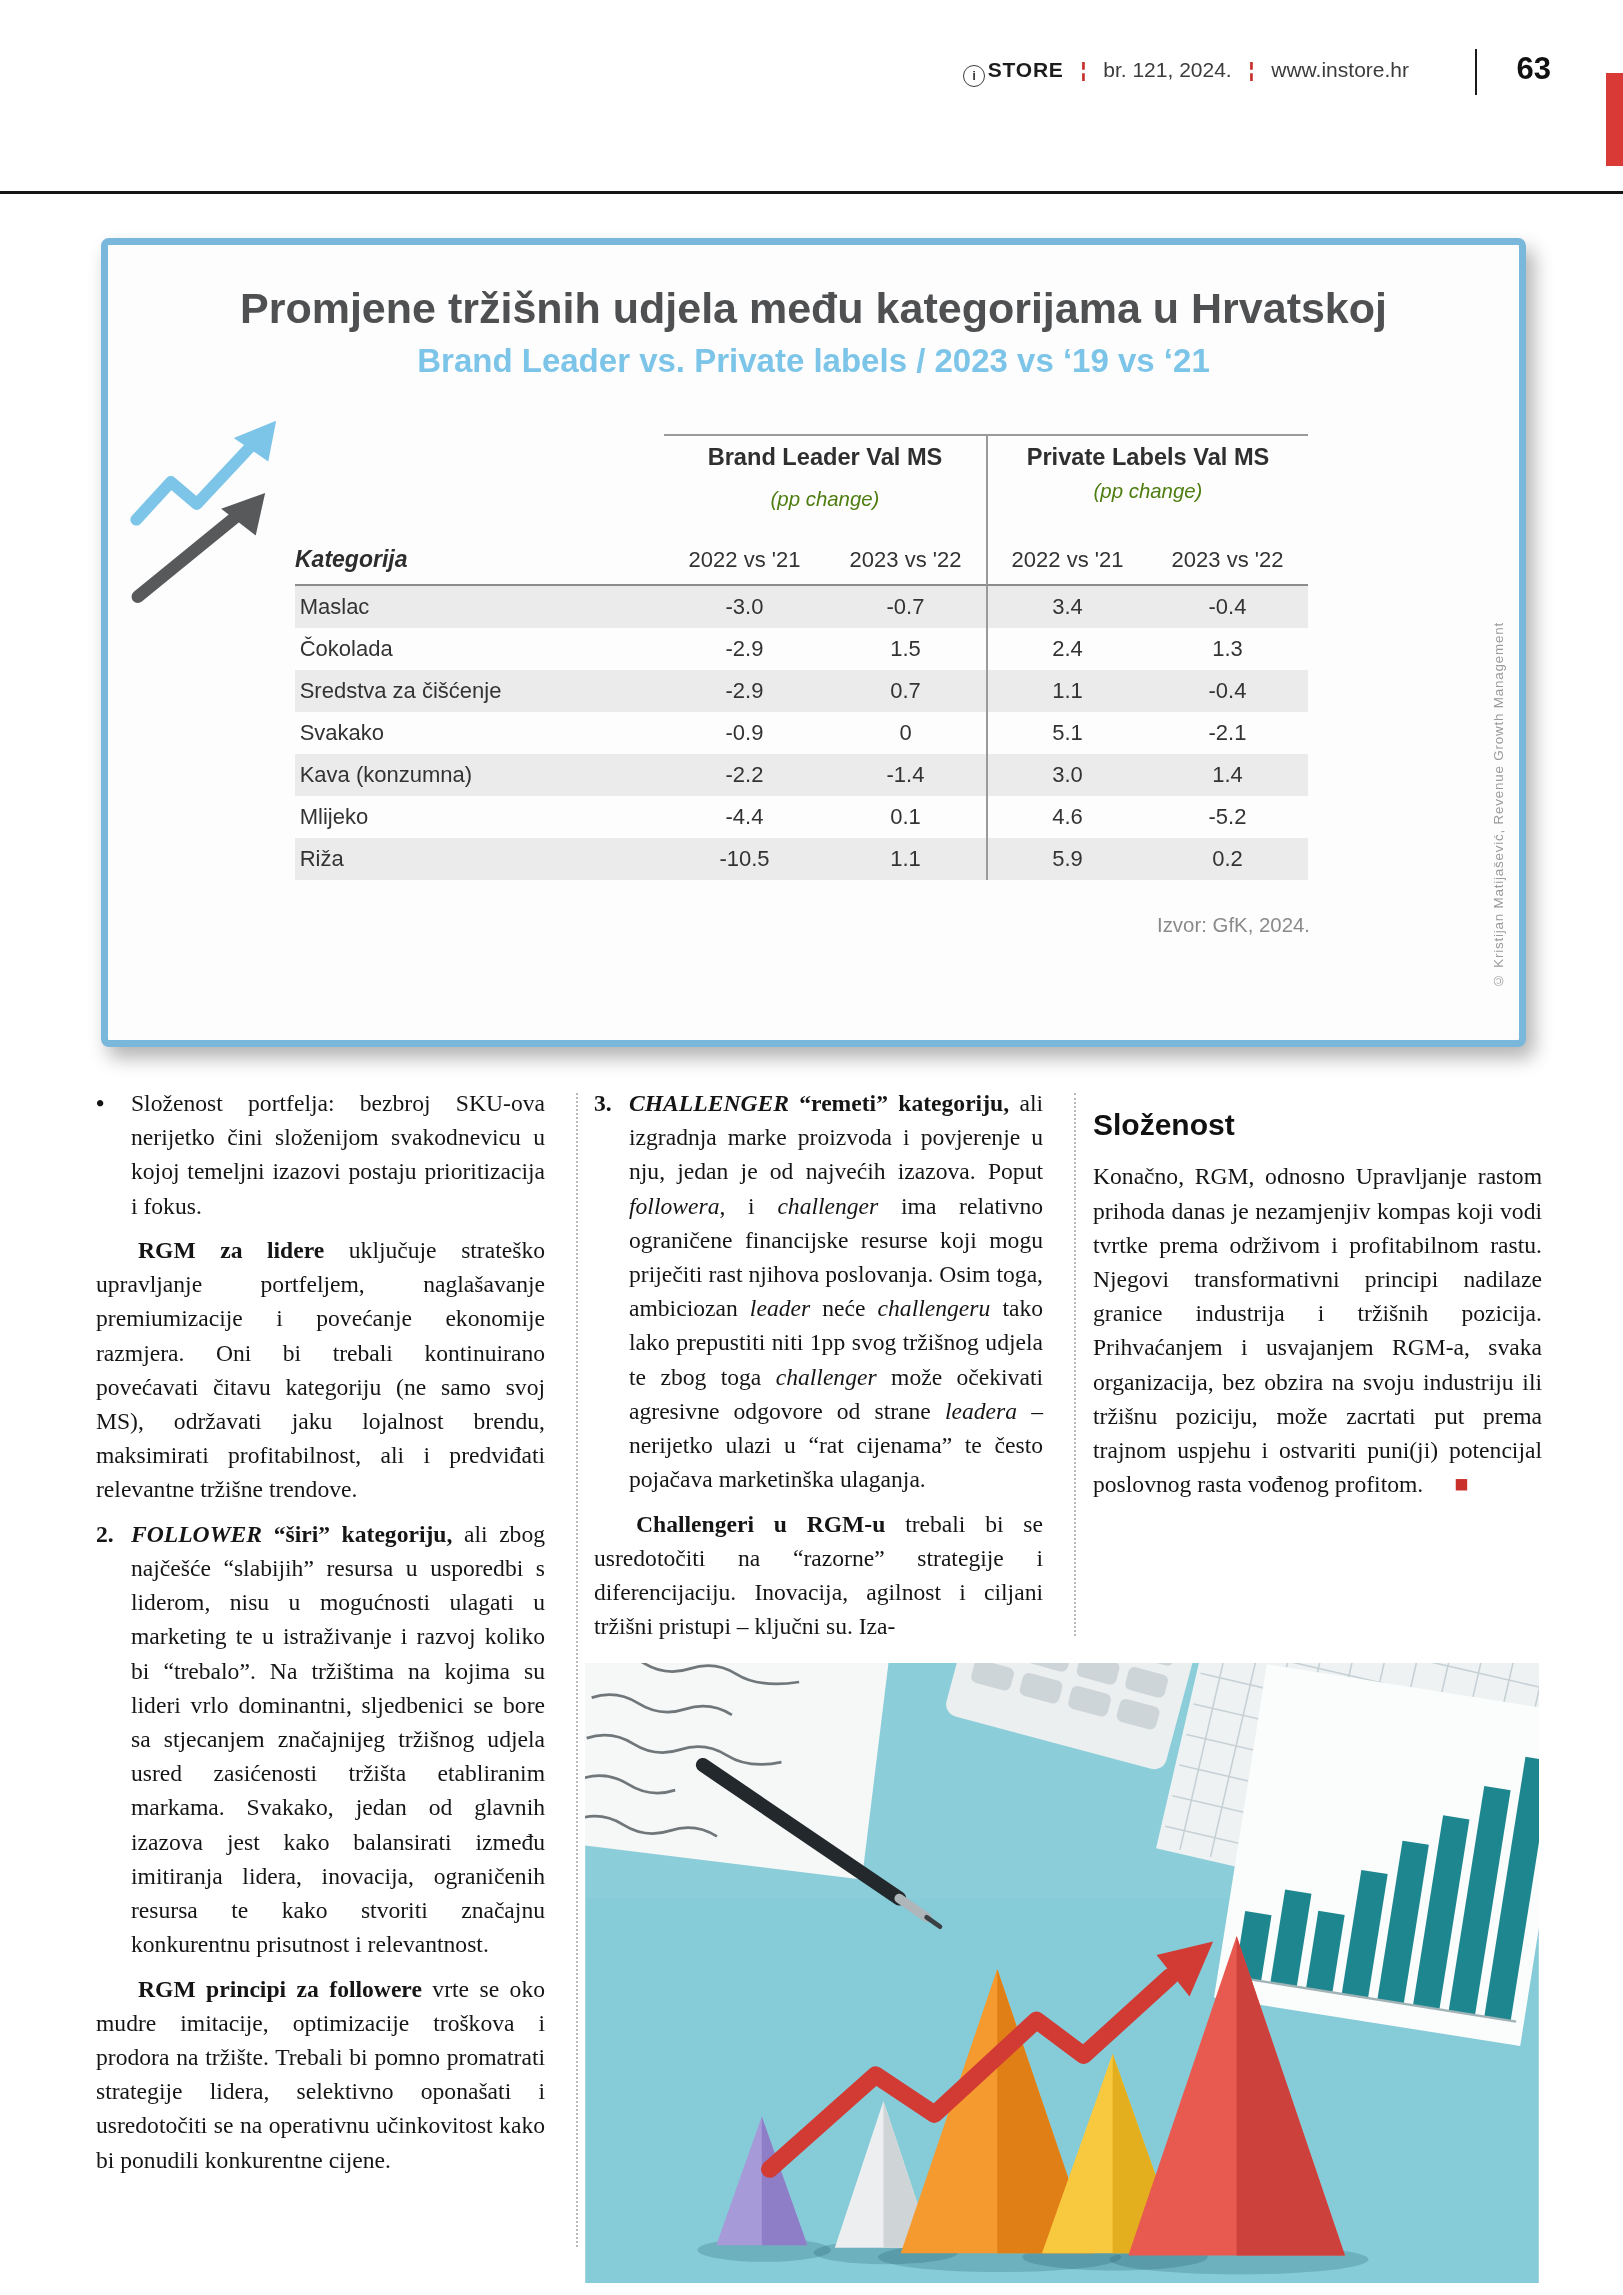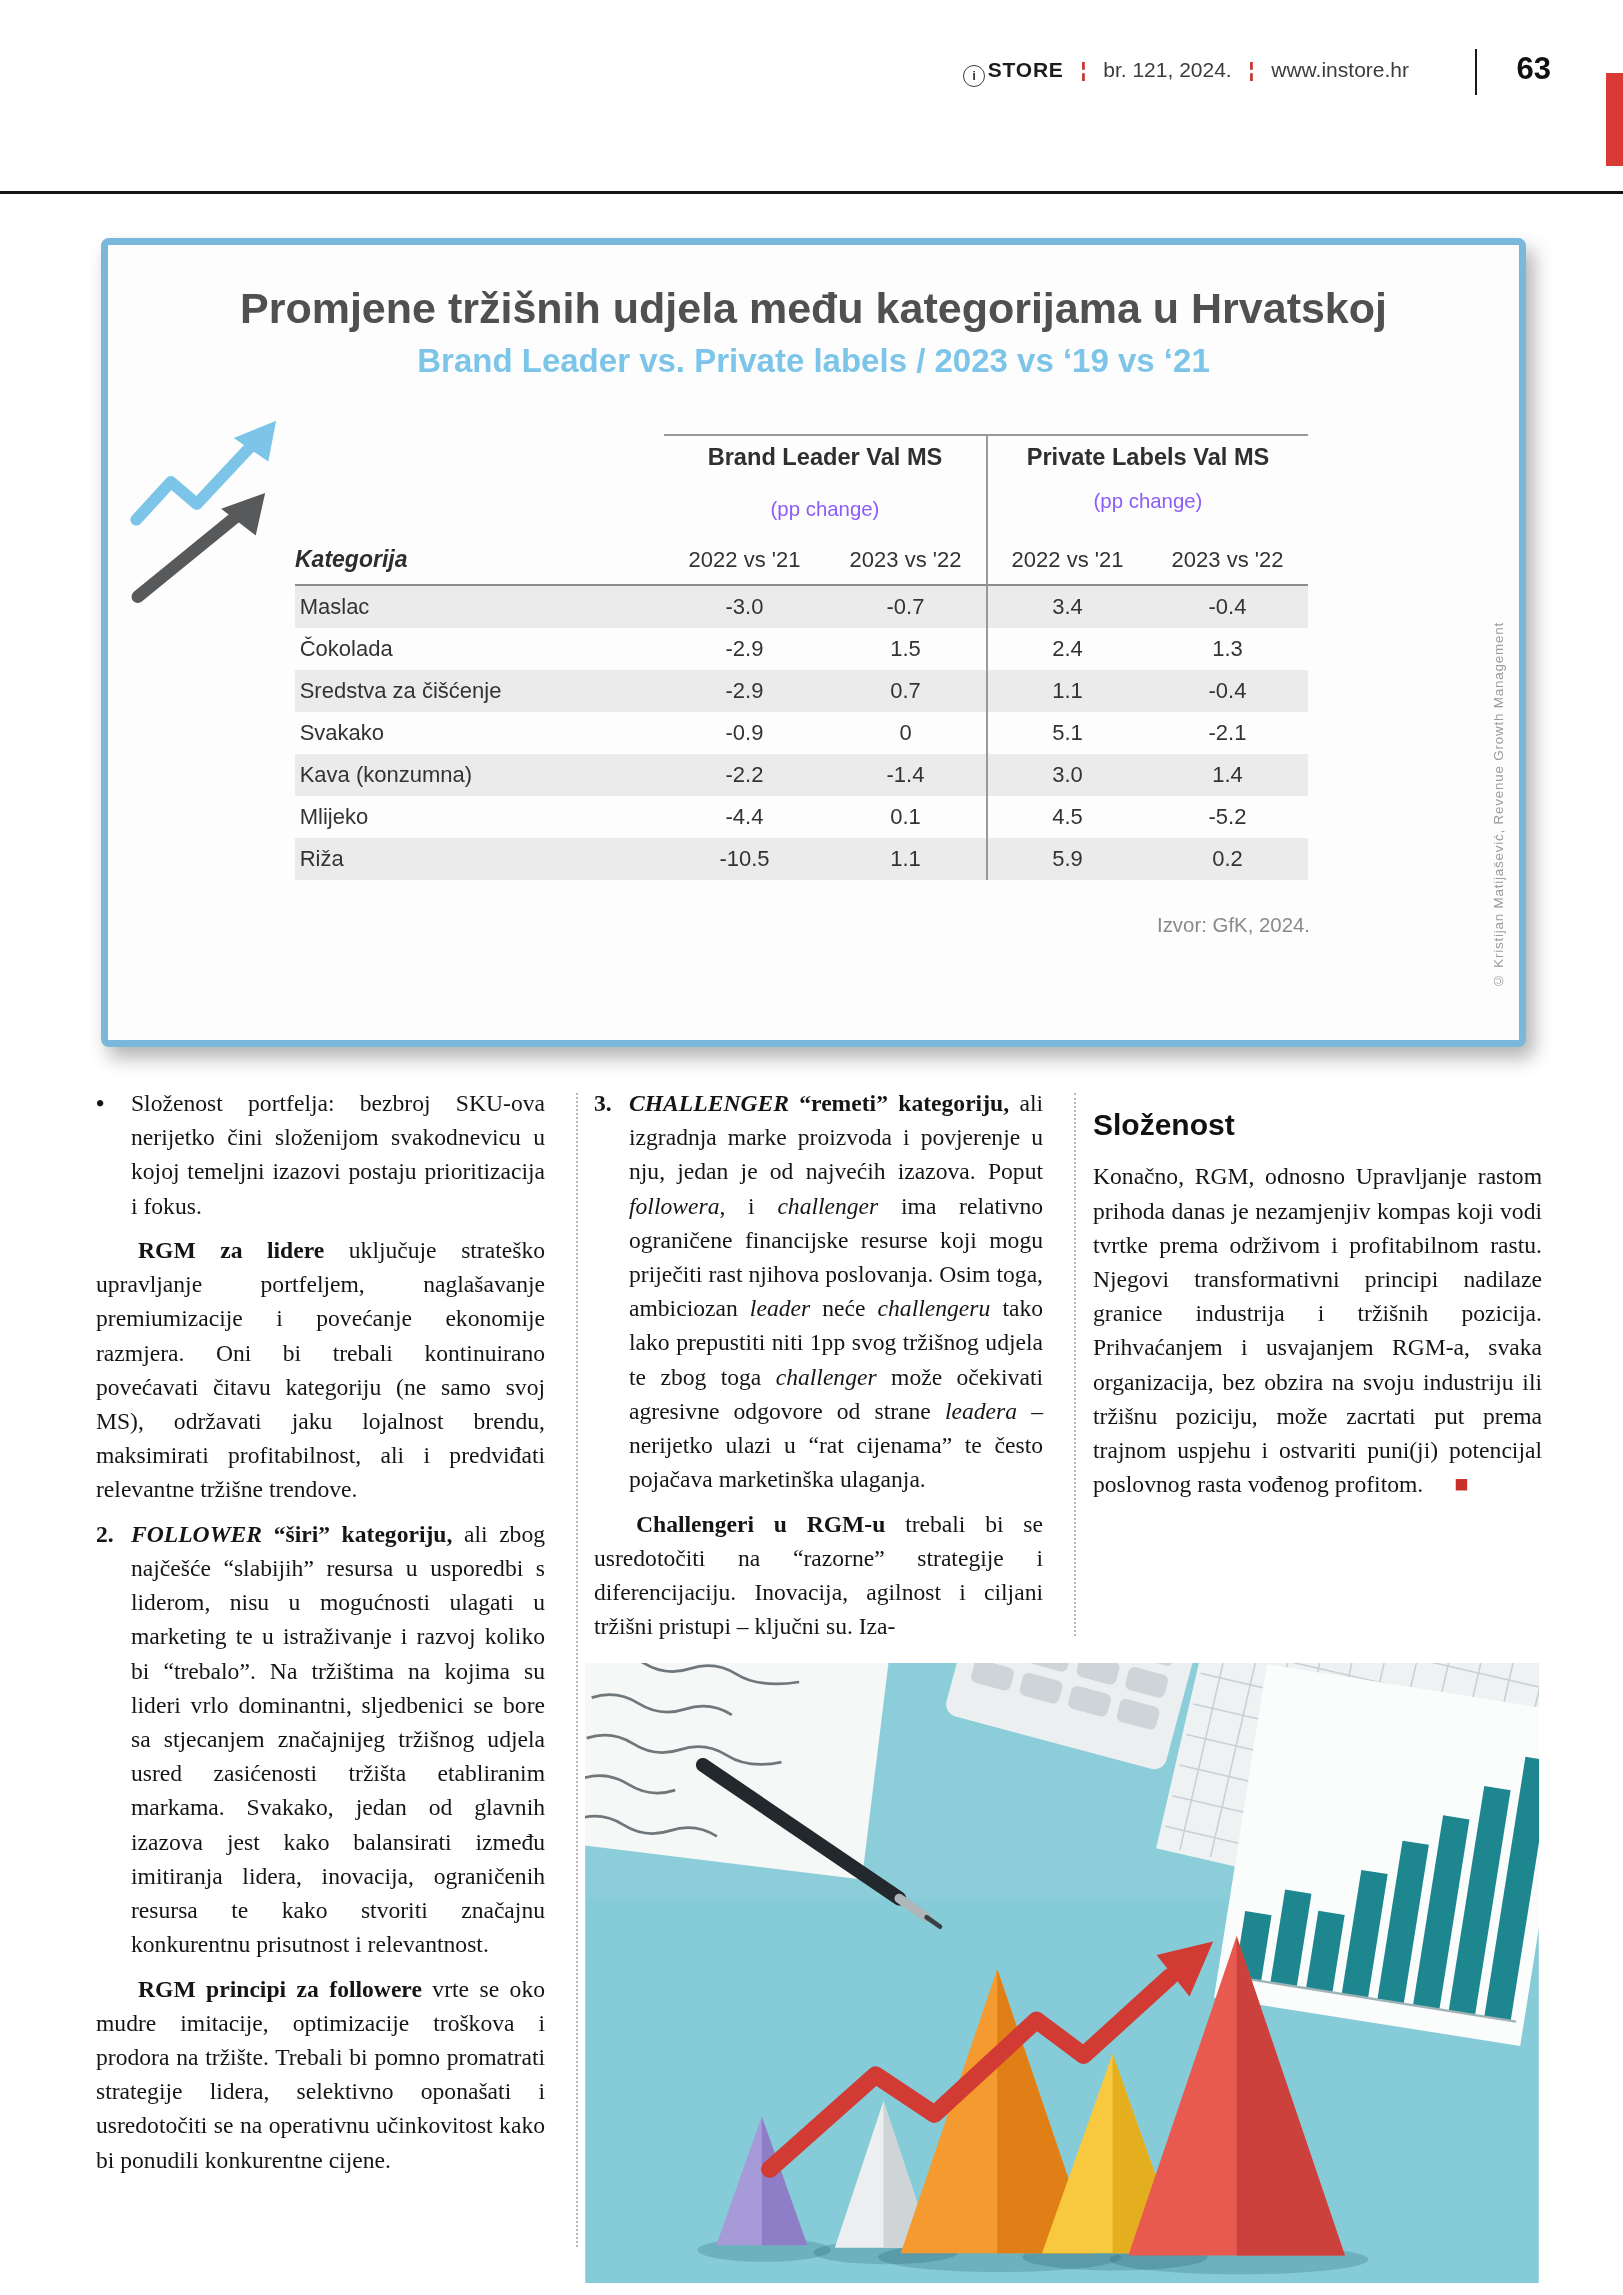--- a/index.html
+++ b/index.html
@@ -32,21 +32,21 @@
   .tg{position:absolute;left:187px;top:189px;display:grid;
       grid-template-columns:369px 161px 161px 161px 161px;
       grid-template-rows:102px 50px repeat(7,42px);
       font-size:22px;color:#333;}
   .c{display:flex;align-items:center;}
   .group{grid-row:1;flex-direction:column;justify-content:flex-start;padding-top:7.9px;
          border-top:2.4px solid #9a9a9a;text-align:center;}
   .g1{grid-column:2/4;gap:8px;}
   .g2{grid-column:4/6;}
   .g-label{font-weight:bold;font-size:23.6px;color:#2f2f2f;}
-  .g-sub{font-size:20.4px;color:#8b5cf6;margin-top:19px;}
+  .g-sub{font-style:italic;font-size:20.4px;color:#4d7c0f;margin-top:9px;}
   .hdrrow{border-bottom:2.4px solid #8c8c8c;align-items:flex-end;padding-bottom:11px;}
   .hdr-cat{font-weight:bold;font-style:italic;font-size:23px;color:#2d2d2d;}
   .colhead{justify-content:center;}
   .cat{padding-left:4.7px;}
   .v{justify-content:center;}
   .dl{border-left:2.4px solid #9a9a9a;}
   .sh{background:#ebebeb;}
 
   
   .col{position:absolute;top:1086px;width:449px;font-family:"Liberation Serif",serif;
@@ -141,21 +141,21 @@
 
       <div class="c cat sh">Kava (konzumna)</div>
       <div class="c v sh">-2.2</div>
       <div class="c v sh">-1.4</div>
       <div class="c v sh dl">3.0</div>
       <div class="c v sh">1.4</div>
 
       <div class="c cat">Mlijeko</div>
       <div class="c v">-4.4</div>
       <div class="c v">0.1</div>
-      <div class="c v dl">4.5</div>
+      <div class="c v dl">4.6</div>
       <div class="c v">-5.2</div>
 
       <div class="c cat sh">Riža</div>
       <div class="c v sh">-10.5</div>
       <div class="c v sh">1.1</div>
       <div class="c v sh dl">5.9</div>
       <div class="c v sh">0.2</div>
     </div>
 
     <div class="cb-source">Izvor: GfK, 2024.</div>

